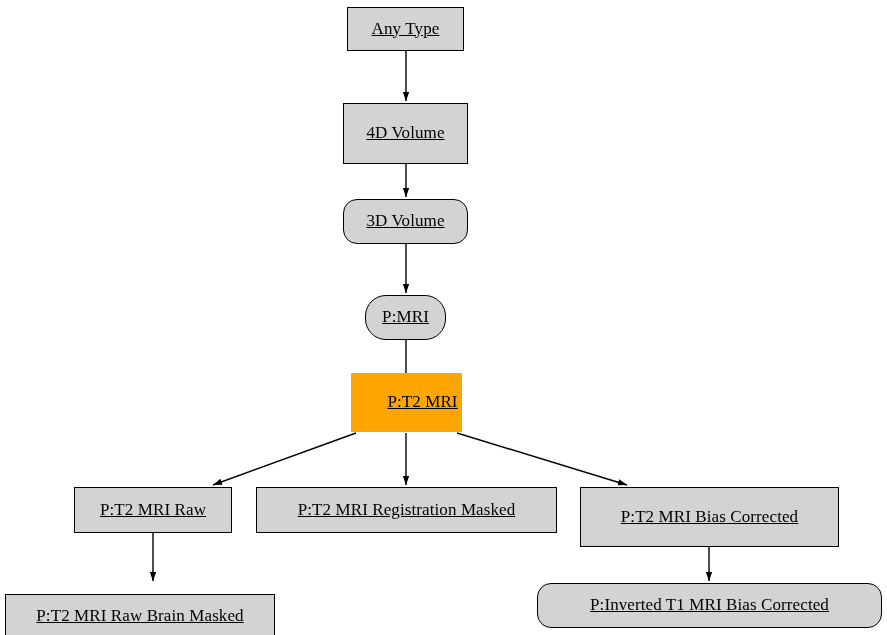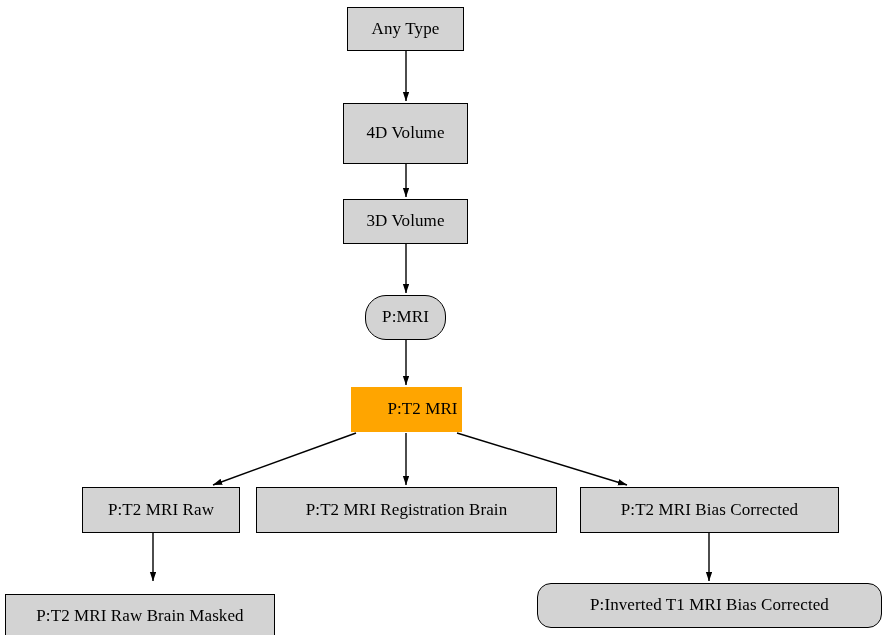--- a/index.html
+++ b/index.html
@@ -40,20 +40,21 @@
     letter-spacing: 0.1px;
   }
   .node.highlight {
     background: #ffa500;
     border: 1px solid #ffa500;
   }
   .node-label {
     display: block;
     padding: 0 2px;
     transform: translateY(-1px);
+    text-decoration: underline;
   }
 </style>
 </head>
 <body>
 
 <div id="graph">
   <svg id="edge-layer" viewBox="0 0 887 635" xmlns="http://www.w3.org/2000/svg">
     <defs>
       <marker id="arrowhead" markerWidth="10" markerHeight="10" refX="9.2" refY="3.2" orient="auto" markerUnits="userSpaceOnUse">
         <path d="M0,0 L9.4,3.2 L0,6.4 z" fill="#000000"></path>
@@ -71,36 +72,36 @@
         <line x1="709" y1="533" x2="709" y2="581" stroke="#000000" stroke-width="1.4" marker-end="url(#arrowhead)"></line>
       </g>
   </svg>
   <div id="nodes-layer">
       <div class="node" style="left: 347px; top: 7px; width: 117px; height: 44px;">
         <span class="node-label">Any Type</span>
       </div>
       <div class="node" style="left: 343px; top: 103px; width: 125px; height: 61px;">
         <span class="node-label">4D Volume</span>
       </div>
-      <div class="node" style="left: 343px; top: 199px; width: 125px; height: 45px;">
+      <div class="node" style="left: 343px; top: 199px; width: 125px; height: 45px; border-radius: 14px;">
         <span class="node-label">3D Volume</span>
       </div>
       <div class="node" style="left: 365px; top: 295px; width: 81px; height: 45px; border-radius: 21px;">
         <span class="node-label">P:MRI</span>
       </div>
-      <div class="node highlight" style="left: 351px; top: 387px; width: 111px; height: 45px; padding-left: 32px;">
+      <div class="node highlight" style="left: 351px; top: 373px; width: 111px; height: 59px; padding-left: 32px;">
         <span class="node-label">P:T2 MRI</span>
       </div>
-      <div class="node" style="left: 74px; top: 487px; width: 158px; height: 46px; margin-left: 8px;">
+      <div class="node" style="left: 74px; top: 487px; width: 158px; height: 46px;">
         <span class="node-label">P:T2 MRI Raw</span>
       </div>
       <div class="node" style="left: 256px; top: 487px; width: 301px; height: 46px;">
-        <span class="node-label">P:T2 MRI Registration Brain</span>
+        <span class="node-label">P:T2 MRI Registration Masked</span>
       </div>
-      <div class="node" style="left: 580px; top: 487px; width: 259px; height: 46px;">
+      <div class="node" style="left: 580px; top: 487px; width: 259px; height: 60px;">
         <span class="node-label">P:T2 MRI Bias Corrected</span>
       </div>
       <div class="node" style="left: 5px; top: 594px; width: 270px; height: 45px;">
         <span class="node-label">P:T2 MRI Raw Brain Masked</span>
       </div>
       <div class="node" style="left: 537px; top: 583px; width: 345px; height: 45px; border-radius: 14px;">
         <span class="node-label">P:Inverted T1 MRI Bias Corrected</span>
       </div>
     </div>
 </div>

